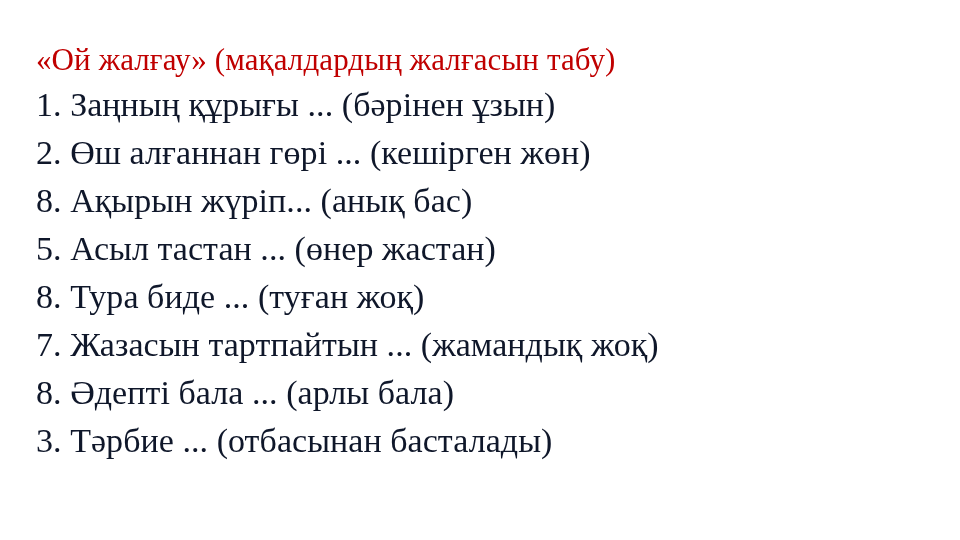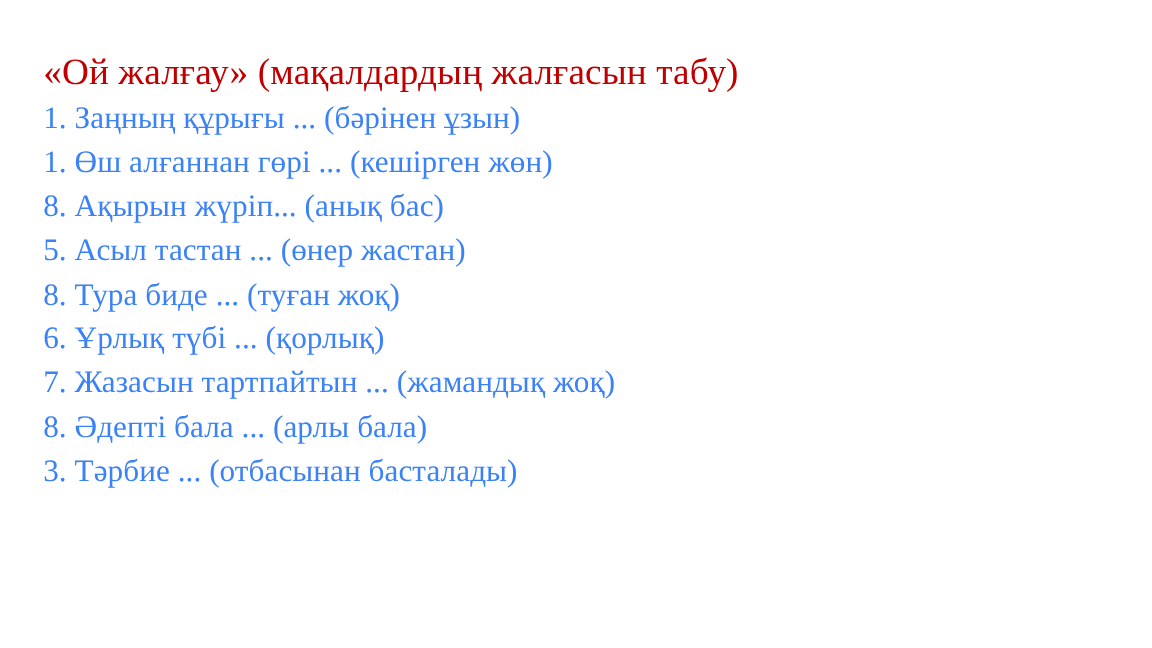--- a/index.html
+++ b/index.html
@@ -28,39 +28,38 @@
     margin: 0 0 2px 0;
     letter-spacing: 0.1px;
     white-space: nowrap;
   }
   .item-list {
     margin: 0;
     padding: 0;
     list-style: none;
   }
   .item-list li {
-    color: #3b82f6;
-    font-size: 26px;
+    color: #0f172a;
+    font-size: 34px;
     line-height: 1.415;
     white-space: nowrap;
     letter-spacing: 0.05px;
   }
 </style>
 </head>
 <body>
 
 <div class="slide">
 
   <h1 class="slide-title">«Ой жалғау» (мақалдардың жалғасын табу)</h1>
 
   <ul class="item-list">
     <li>1. Заңның құрығы ... (бәрінен ұзын)</li>
-    <li>1. Өш алғаннан гөрі ... (кешірген жөн)</li>
+    <li>2. Өш алғаннан гөрі ... (кешірген жөн)</li>
     <li>8. Ақырын жүріп... (анық бас)</li>
     <li>5. Асыл тастан ... (өнер жастан)</li>
     <li>8. Тура биде ... (туған жоқ)</li>
-    <li>6. Ұрлық түбі ... (қорлық)</li>
     <li>7. Жазасын тартпайтын ... (жамандық жоқ)</li>
     <li>8. Әдепті бала ... (арлы бала)</li>
     <li>3. Тәрбие ... (отбасынан басталады)</li>
   </ul>
 
 </div>
 
 </body></html>

